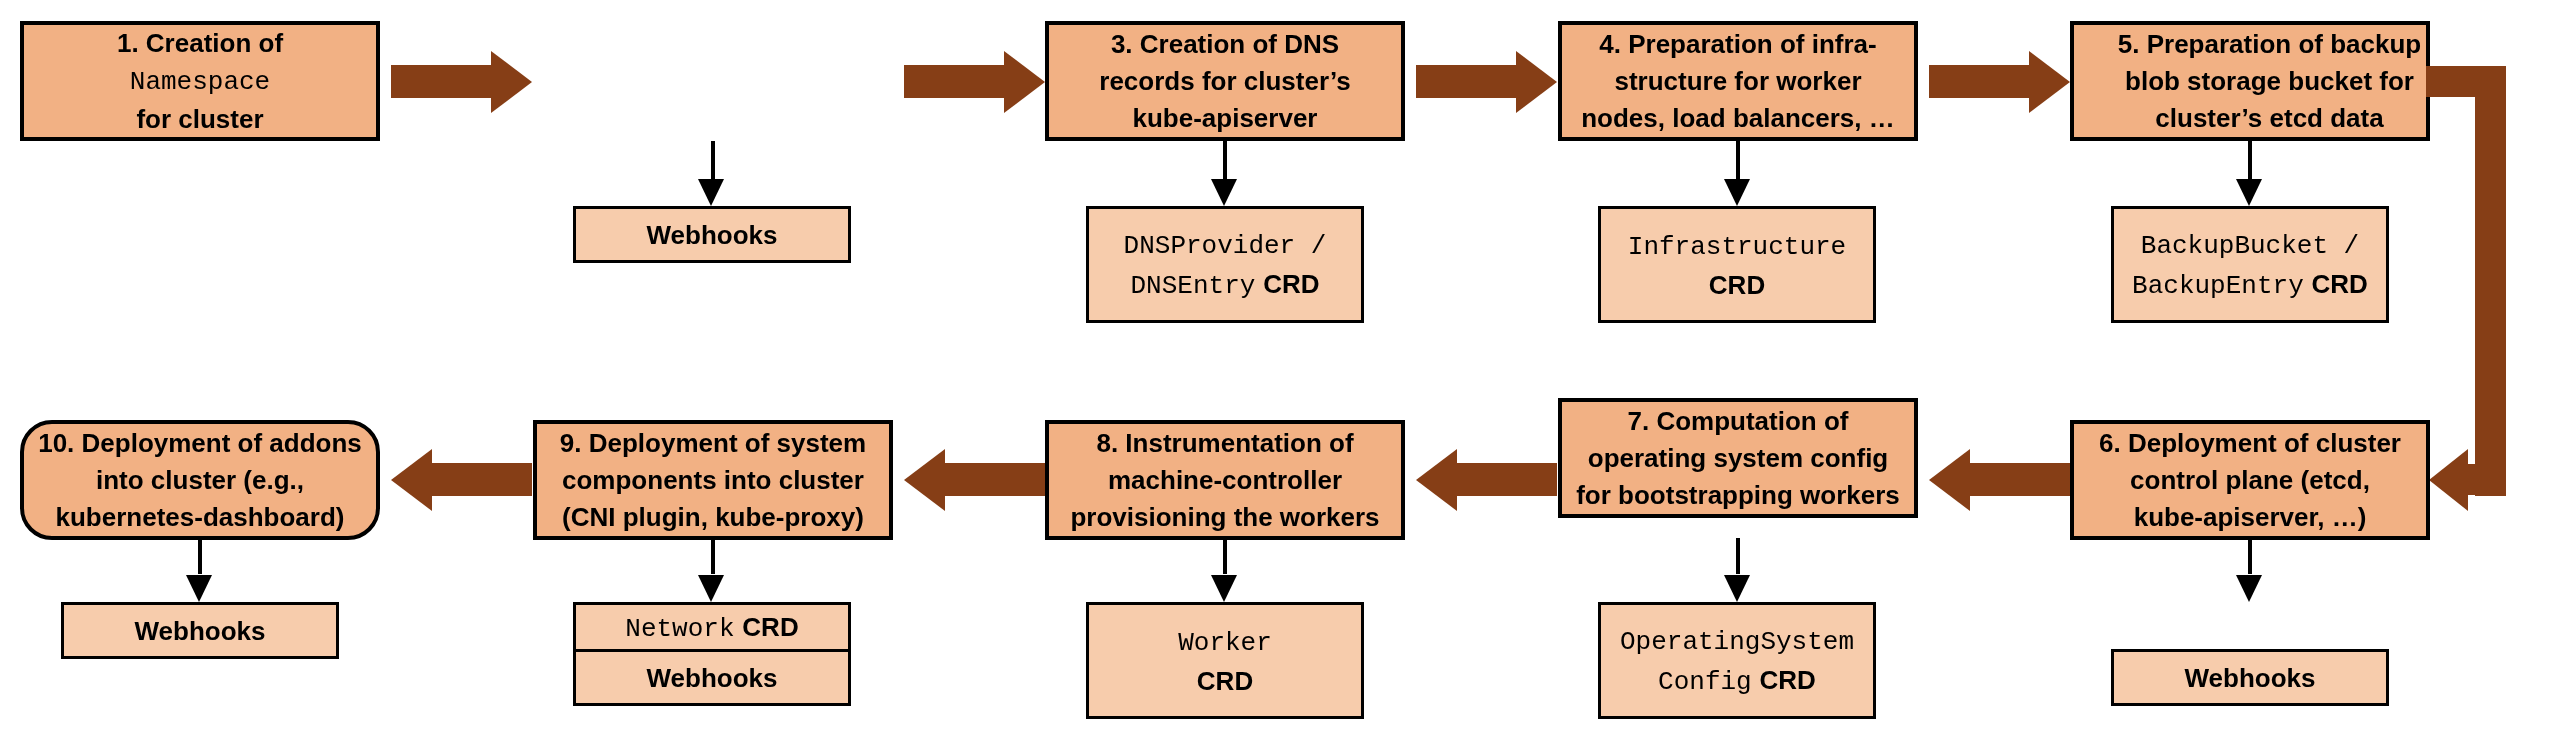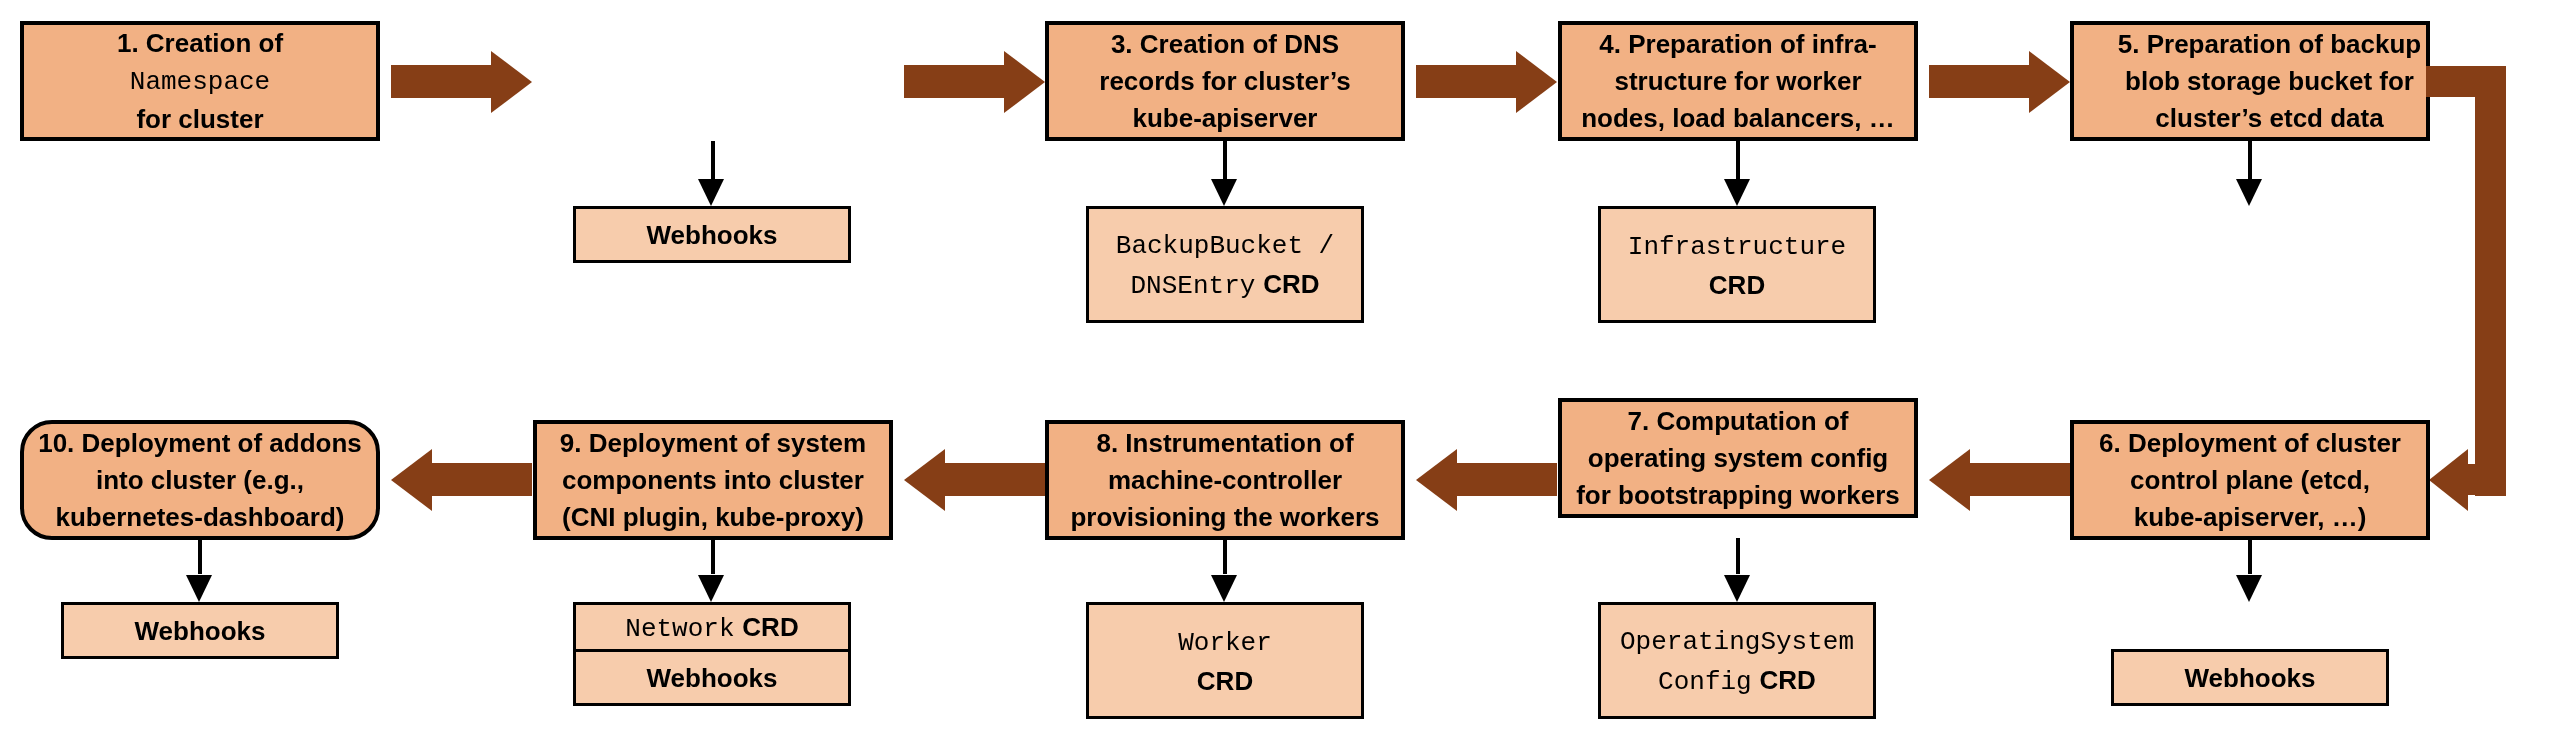--- a/index.html
+++ b/index.html
@@ -95,33 +95,37 @@
 
   <div class="dline" style="left:711px;top:141px;height:38px;"></div>
   <div class="dhead" style="left:698px;top:179px;"></div>
   <div class="artifact" style="left:573px;top:206px;height:57px;">
     <div class="line"><span class="seg">Webhooks</span></div>
   </div>
 
   <div class="dline" style="left:1223px;top:141px;height:38px;"></div>
   <div class="dhead" style="left:1211px;top:179px;"></div>
   <div class="artifact" style="left:1086px;top:206px;height:117px;">
-    <div class="line"><span class="seg mono">BackupBucket /</span></div>
+    <div class="line"><span class="seg mono">DNSProvider /</span></div>
     <div class="line"><span class="seg mono">DNSEntry</span><span class="seg">CRD</span></div>
   </div>
 
   <div class="dline" style="left:1736px;top:141px;height:38px;"></div>
   <div class="dhead" style="left:1724px;top:179px;"></div>
   <div class="artifact" style="left:1598px;top:206px;height:117px;">
     <div class="line"><span class="seg mono">Infrastructure</span></div>
     <div class="line"><span class="seg">CRD</span></div>
   </div>
 
   <div class="dline" style="left:2248px;top:141px;height:38px;"></div>
   <div class="dhead" style="left:2236px;top:179px;"></div>
+  <div class="artifact" style="left:2111px;top:206px;height:117px;">
+    <div class="line"><span class="seg mono">BackupBucket /</span></div>
+    <div class="line"><span class="seg mono">BackupEntry</span><span class="seg">CRD</span></div>
+  </div>
 
   <div class="box" style="left:2070px;top:420px;">
     <div class="line"><span class="seg">6. Deployment of cluster</span></div>
     <div class="line"><span class="seg">control plane (etcd,</span></div>
     <div class="line"><span class="seg">kube-apiserver, …)</span></div>
   </div>
 
   <div class="harrow left" style="left:1929px;top:449px;">
     <div class="head-left"></div>
     <div class="shaft"></div>

